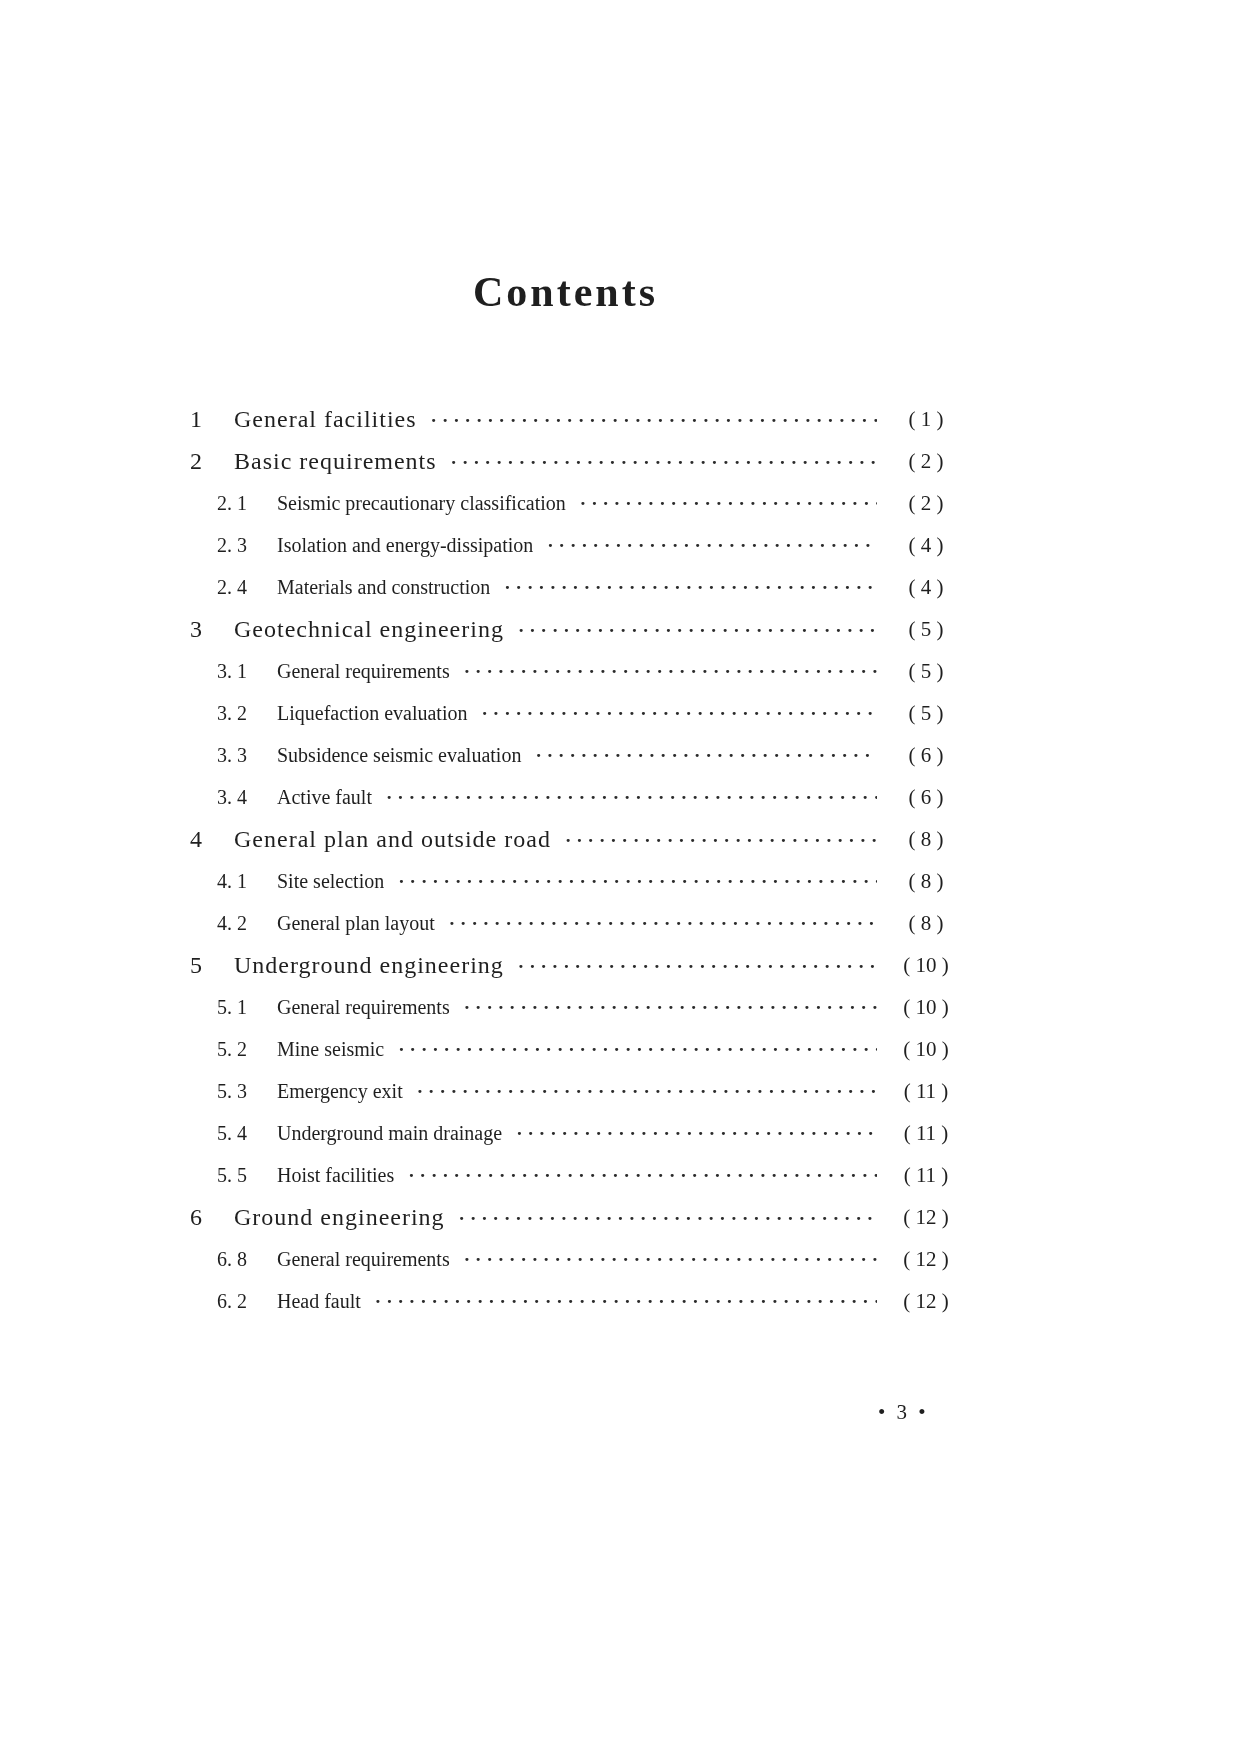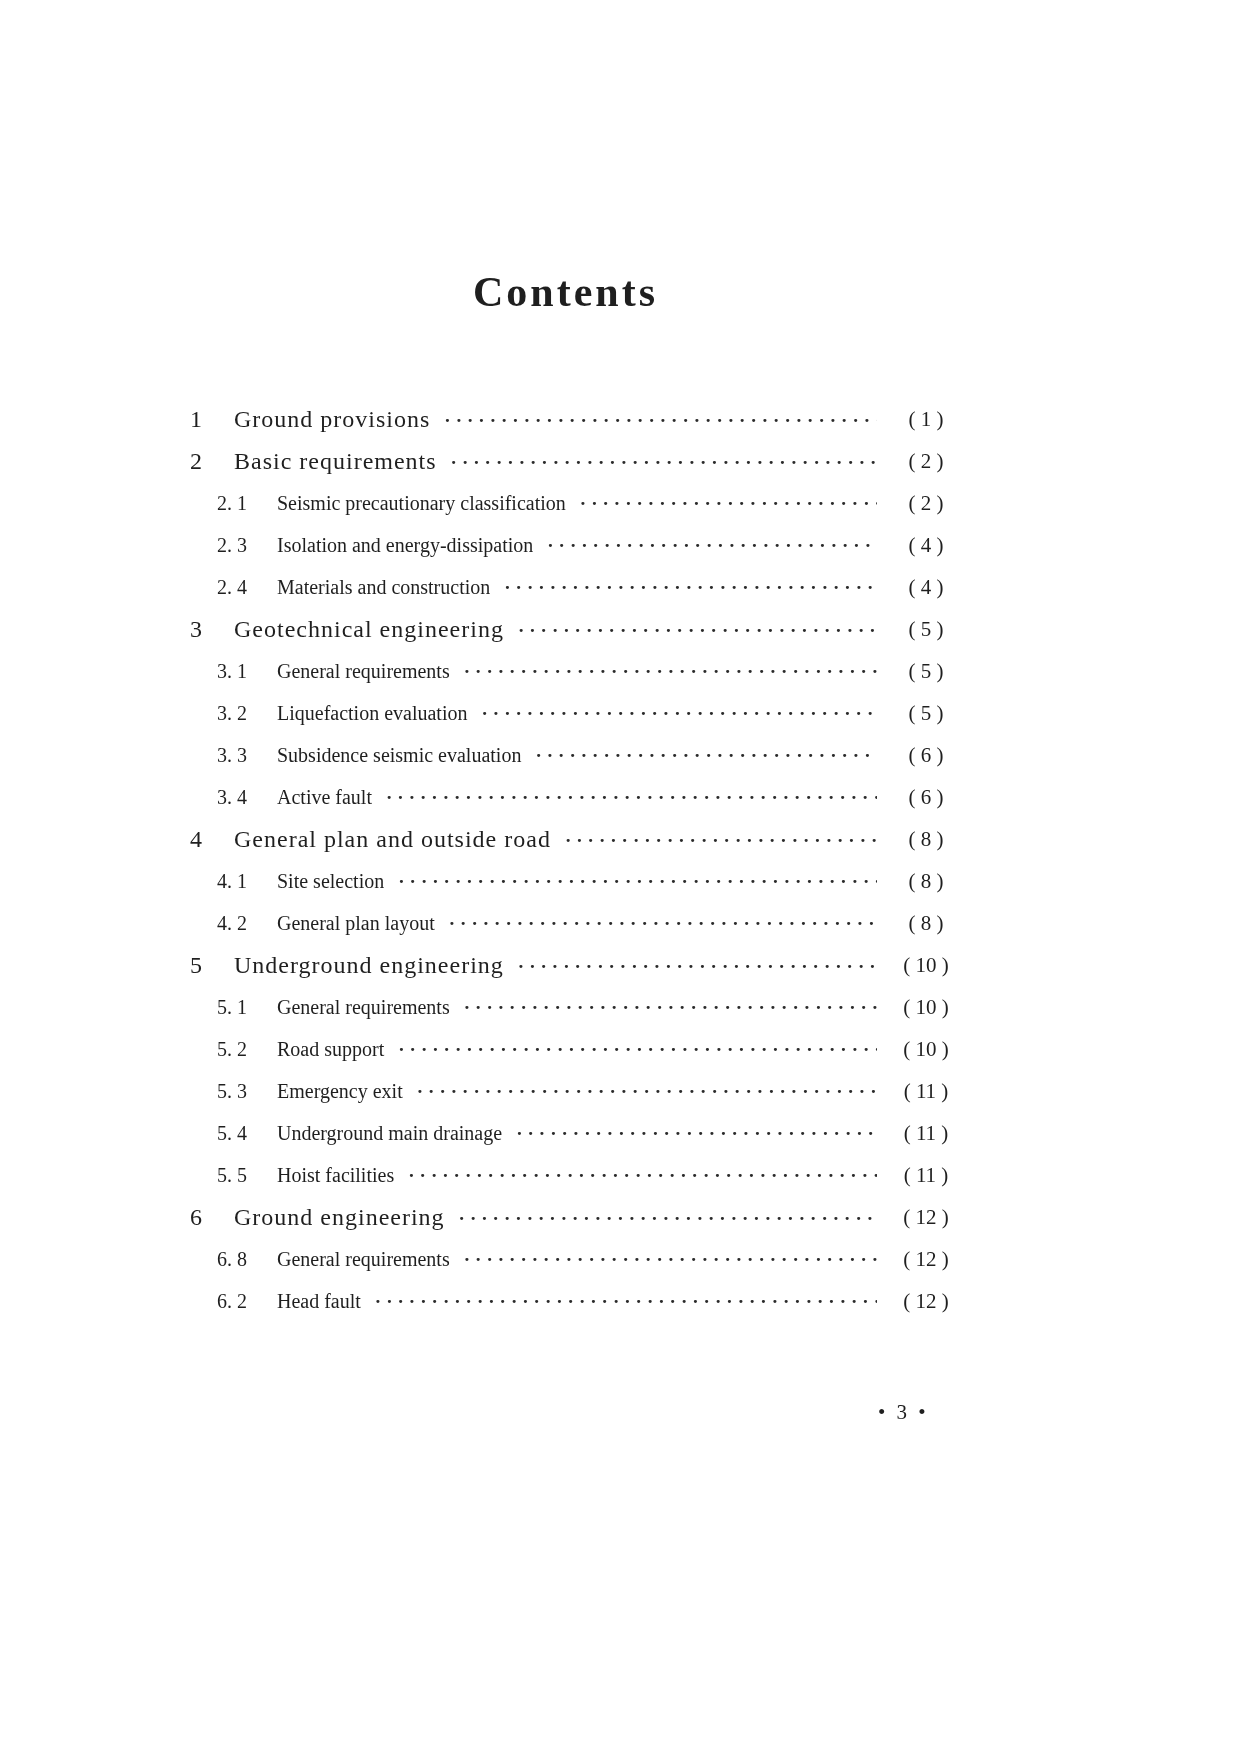--- a/index.html
+++ b/index.html
@@ -92,21 +92,21 @@
   }
 </style>
 </head>
 <body>
 
 <div class="page">
   <h1 class="title">Contents</h1>
   <div class="toc" id="toc">
       <div class="toc-row lvl1">
         <span class="num">1</span>
-        <span class="label">Ground provisions</span>
+        <span class="label">General facilities</span>
         <span class="leader"></span>
         <span class="pageno">( 1 )</span>
       </div>
       <div class="toc-row lvl1">
         <span class="num">2</span>
         <span class="label">Basic requirements</span>
         <span class="leader"></span>
         <span class="pageno">( 2 )</span>
       </div>
       <div class="toc-row lvl2">
@@ -182,21 +182,21 @@
         <span class="pageno">( 10 )</span>
       </div>
       <div class="toc-row lvl2">
         <span class="num">5. 1</span>
         <span class="label">General requirements</span>
         <span class="leader"></span>
         <span class="pageno">( 10 )</span>
       </div>
       <div class="toc-row lvl2">
         <span class="num">5. 2</span>
-        <span class="label">Road support</span>
+        <span class="label">Mine seismic</span>
         <span class="leader"></span>
         <span class="pageno">( 10 )</span>
       </div>
       <div class="toc-row lvl2">
         <span class="num">5. 3</span>
         <span class="label">Emergency exit</span>
         <span class="leader"></span>
         <span class="pageno">( 11 )</span>
       </div>
       <div class="toc-row lvl2">

